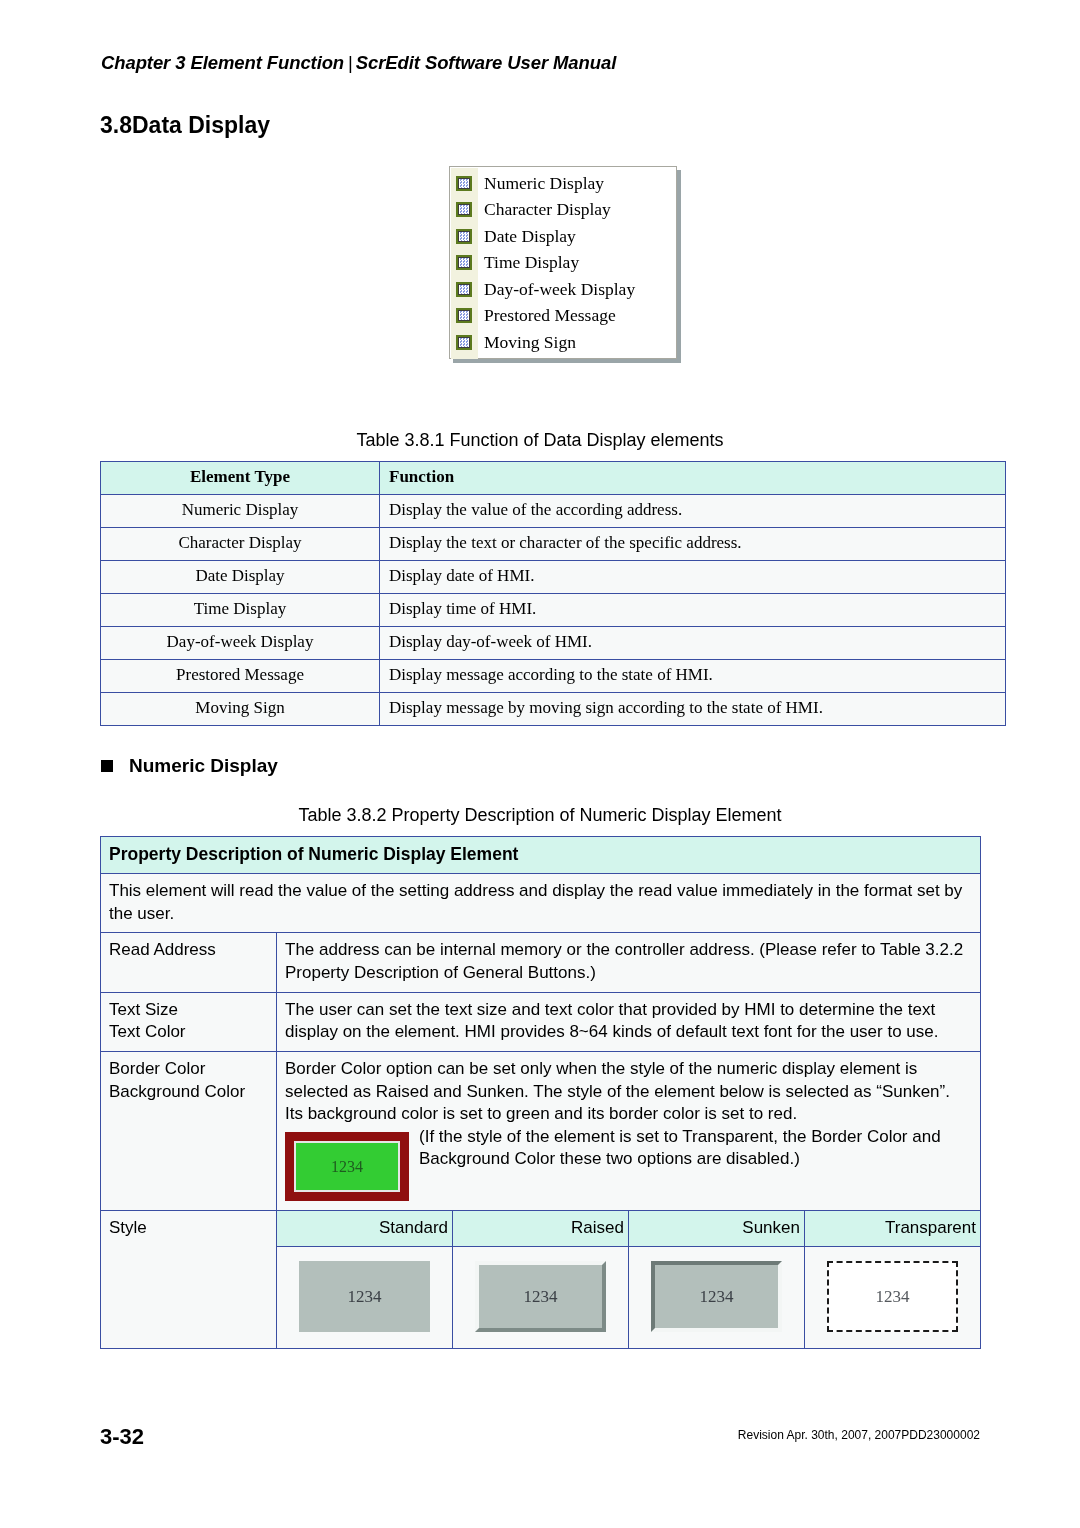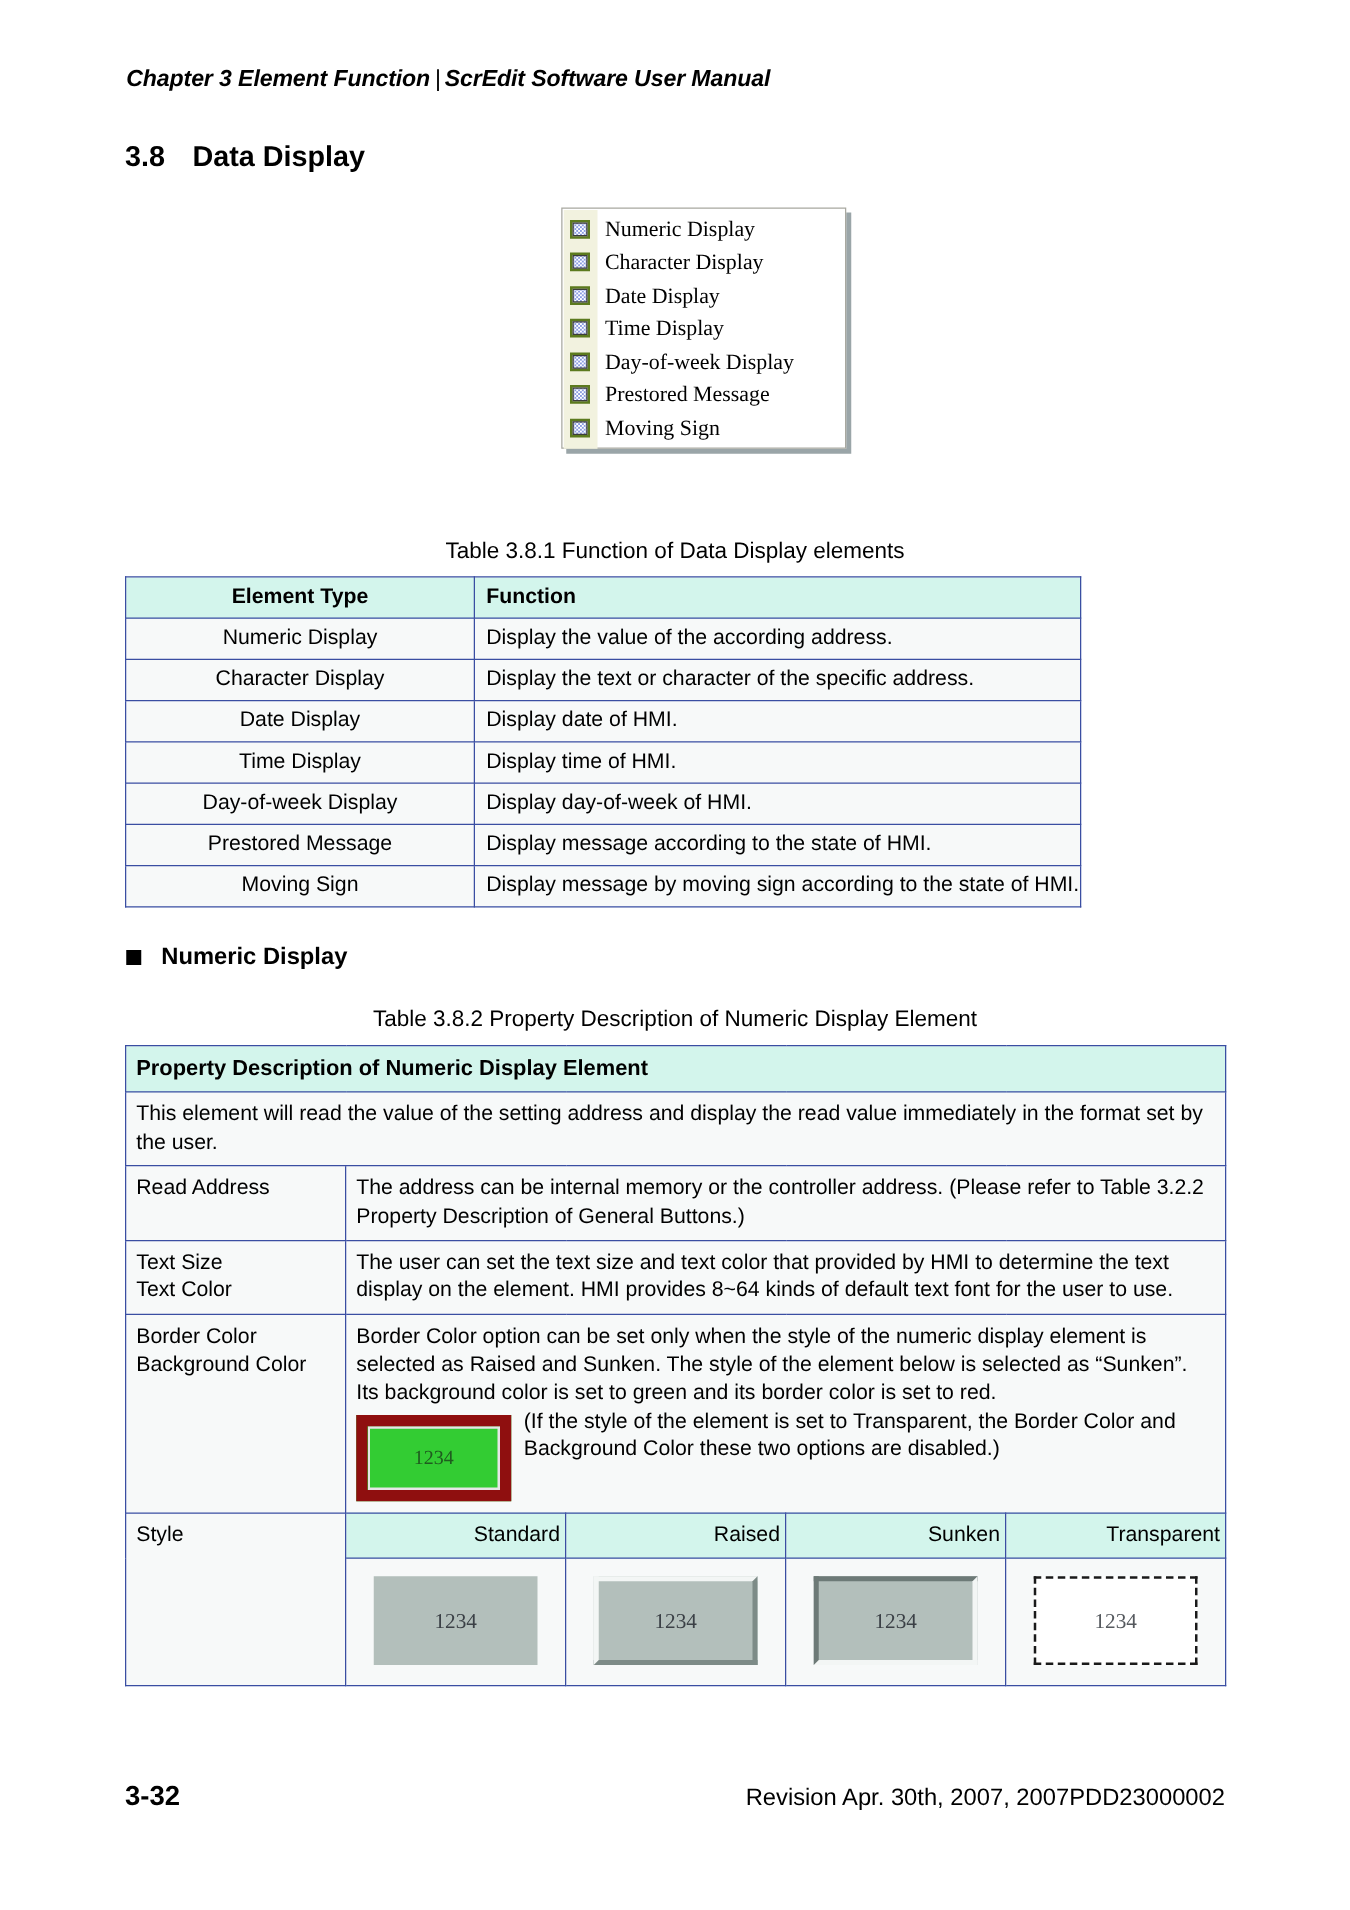--- a/index.html
+++ b/index.html
@@ -45,21 +45,21 @@
 
   
   .sec-heading {
     position: absolute;
     left: 100px;
     top: 112px;
     font-size: 23px;
     font-weight: bold;
     white-space: nowrap;
   }
-  .sec-heading .num { margin-right: 22px; }
+  .sec-heading .num { }
 
   
   .menu-wrap {
     position: absolute;
     left: 449px;
     top: 166px;
     width: 232px;
     height: 197px;
   }
   .menu-shadow {
@@ -149,21 +149,22 @@
   .hdr-cell {
     background: #d3f5ec !important;
     font-weight: bold !important;
     text-align: center;
   }
 
   
   #table1 {
     left: 100px;
     top: 461px;
-    width: 765px;
+    width: 906px;
+    font-family: Liberation Serif, serif;
   }
   #table1 td {
     height: 33px;
     padding: 5px 0 4px 0;
     line-height: 1.15;
   }
   #table1 td.c1 { width: 279px; text-align: center; }
   #table1 td.c2 { text-align: left; padding-left: 9px; }
 
   
@@ -274,21 +275,21 @@
     position: absolute;
     left: 100px;
     top: 1424px;
     font-size: 22px;
     font-weight: bold;
   }
   .footer-rev {
     position: absolute;
     right: 100px;
     top: 1428px;
-    font-size: 19px;
+    font-size: 12px;
     white-space: nowrap;
   }
 </style>
 </head>
 <body>
 
 <div class="page">
 
   <div class="header">
     <span>Chapter 3  Element Function</span><span class="sep">|</span><span>ScrEdit Software User Manual</span>

